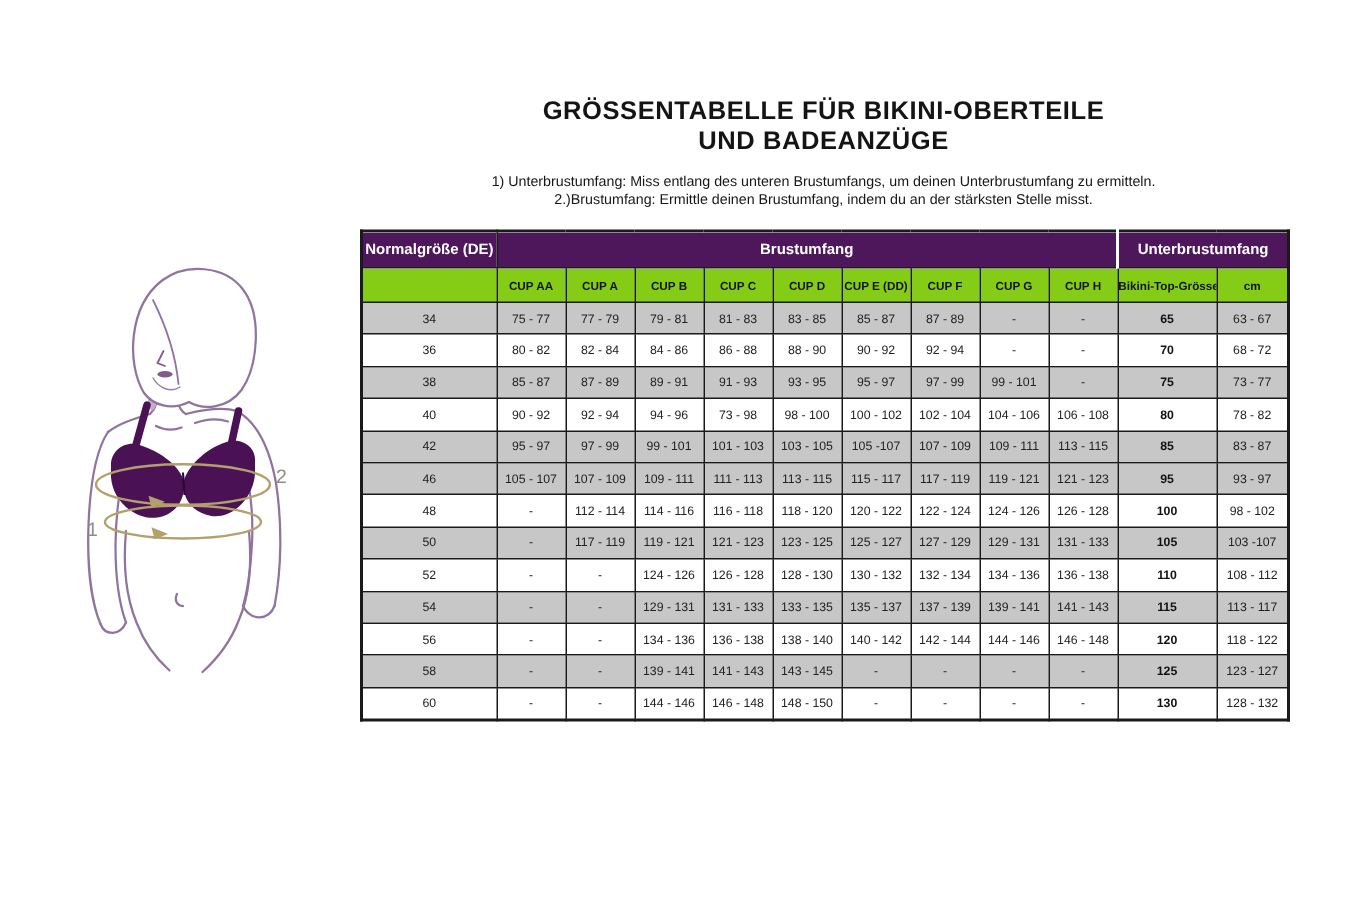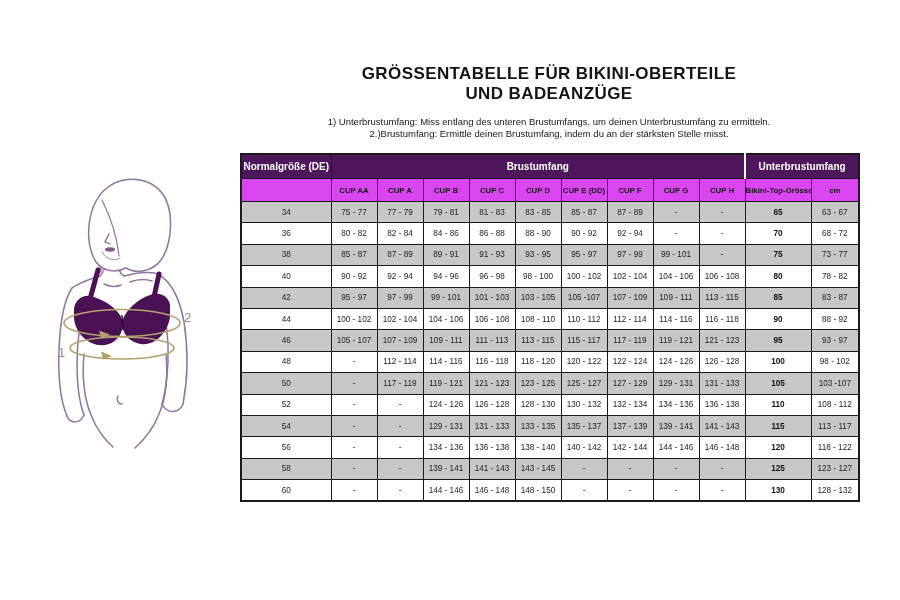--- a/index.html
+++ b/index.html
@@ -24,21 +24,21 @@
   }
   .size-table th,.size-table td{
     border:1px solid #1a1a1a;text-align:center;vertical-align:middle;
     padding:0;overflow:hidden;white-space:nowrap;
   }
   .size-table thead tr.group th{
     background:#4e175c;color:#ffffff;font-size:10px;font-weight:bold;height:23px;
   }
   .size-table thead tr.group th.sep{border-left:2px solid #ffffff;margin-left:32px;}
   .size-table thead tr.cols th{
-    background:#d946ef;color:#141414;font-size:7.8px;font-weight:bold;height:22px;
+    background:#84cc16;color:#141414;font-size:7.8px;font-weight:bold;height:22px;
   }
   .size-table tbody td{font-size:8.2px;color:#222222;height:20.4px;background:#ffffff;}
   .size-table tbody tr.gray td{background:#c7c7c7;}
   .size-table tbody td.bold-col{font-weight:bold;color:#111111;margin-left:48px;}
   
   .figure{position:absolute;left:38px;top:158px;width:200px;height:300px;}
 </style>
 </head>
 <body>
 
@@ -187,21 +187,21 @@
           <td>99 - 101</td>
           <td>-</td>
           <td class="bold-col">75</td>
           <td>73 - 77</td>
         </tr>
         <tr>
           <td>40</td>
           <td>90 - 92</td>
           <td>92 - 94</td>
           <td>94 - 96</td>
-          <td>96 - 98</td>
+          <td>73 - 98</td>
           <td>98 - 100</td>
           <td>100 - 102</td>
           <td>102 - 104</td>
           <td>104 - 106</td>
           <td>106 - 108</td>
           <td class="bold-col">80</td>
           <td>78 - 82</td>
         </tr>
         <tr class="gray">
           <td>42</td>
@@ -210,34 +210,20 @@
           <td>99 - 101</td>
           <td>101 - 103</td>
           <td>103 - 105</td>
           <td>105 -107</td>
           <td>107 - 109</td>
           <td>109 - 111</td>
           <td>113 - 115</td>
           <td class="bold-col">85</td>
           <td>83 - 87</td>
         </tr>
-        <tr>
-          <td>44</td>
-          <td>100 - 102</td>
-          <td>102 - 104</td>
-          <td>104 - 106</td>
-          <td>106 - 108</td>
-          <td>108 - 110</td>
-          <td>110 - 112</td>
-          <td>112 - 114</td>
-          <td>114 - 116</td>
-          <td>116 - 118</td>
-          <td class="bold-col">90</td>
-          <td>88 - 92</td>
-        </tr>
         <tr class="gray">
           <td>46</td>
           <td>105 - 107</td>
           <td>107 - 109</td>
           <td>109 - 111</td>
           <td>111 - 113</td>
           <td>113 - 115</td>
           <td>115 - 117</td>
           <td>117 - 119</td>
           <td>119 - 121</td>

